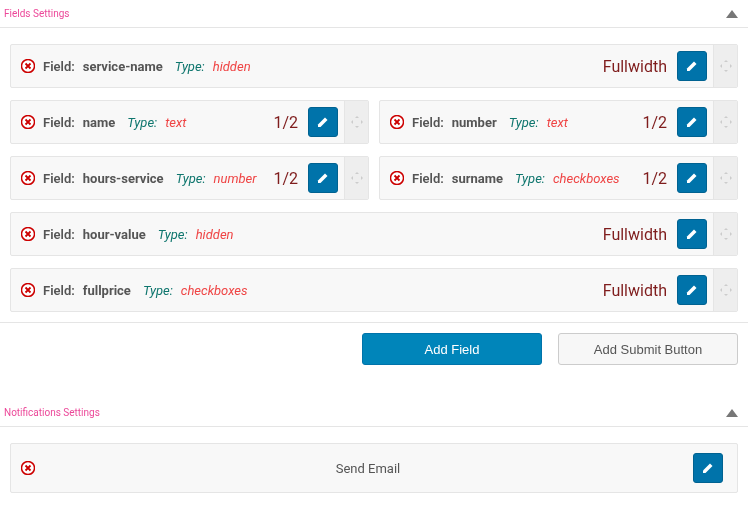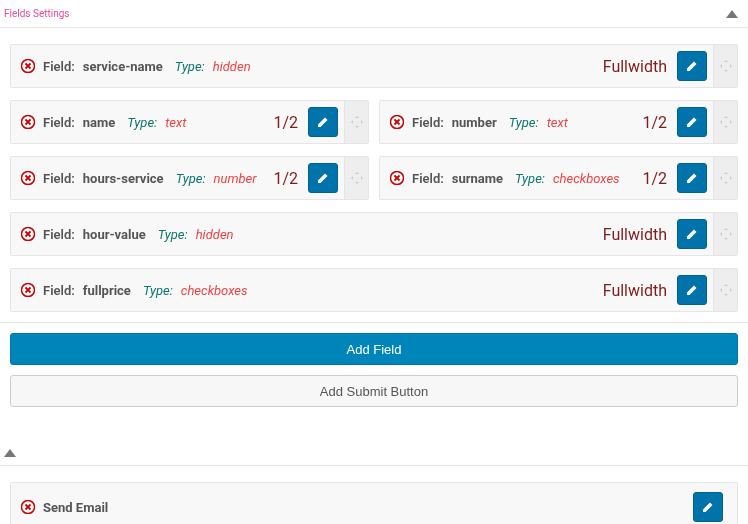--- a/index.html
+++ b/index.html
@@ -95,23 +95,22 @@
     display: flex;
     align-items: center;
     justify-content: center;
     color: #bbb;
     flex-shrink:0;
   }
   .drag-handle svg{ display:block;}
   .button-row {
     display: flex;
     justify-content: flex-end;
-    gap: 10px;
+    gap: 16px;
     padding: 10px 10px 14px 10px;
-    flex-direction: column;
   }
   .btn {
     height: 32px;
     border-radius: 3px;
     padding: 0 14px;
     font-size: 13px;
     cursor: pointer;
     border: 1px solid transparent;
     display:flex; align-items:center; justify-content:center;
     min-width: 180px;
@@ -129,21 +128,21 @@
   .notif-body { padding: 16px 10px; }
   .notif-card {
     display: flex;
     align-items: center;
     background: #f8f8f8;
     border: 1px solid #e5e5e5;
     border-radius: 2px;
     height: 50px;
     padding: 0 8px 0 0;
   }
-  .notif-label { font-weight:700; color:#555; flex:1;}
+  .notif-label { font-weight:400; color:#555; flex:1;text-align:center;}
   .spacer{ height: 20px; }
 </style>
 </head>
 <body>
 
 <div class="section-header">
   <span>Fields Settings</span>
   <span class="toggle"></span>
 </div>
 
@@ -342,20 +341,21 @@
 </div>
 
 <div class="button-row">
   <button class="btn btn-primary">Add Field</button>
   <button class="btn btn-secondary">Add Submit Button</button>
 </div>
 
 <div class="spacer"></div>
 
 <div class="section-header">
+  <span>Notifications Settings</span>
   <span class="toggle"></span>
 </div>
 
 <div class="notif-body">
   <div class="notif-card">
     <span class="del-icon">
       <svg width="14" height="14" viewBox="0 0 14 14">
           <circle cx="7" cy="7" r="6.5" fill="#fff" stroke="#c00" stroke-width="1.5"></circle>
           <path d="M4.5 4.5 L9.5 9.5 M9.5 4.5 L4.5 9.5" stroke="#c00" stroke-width="1.8"></path>
         </svg>

